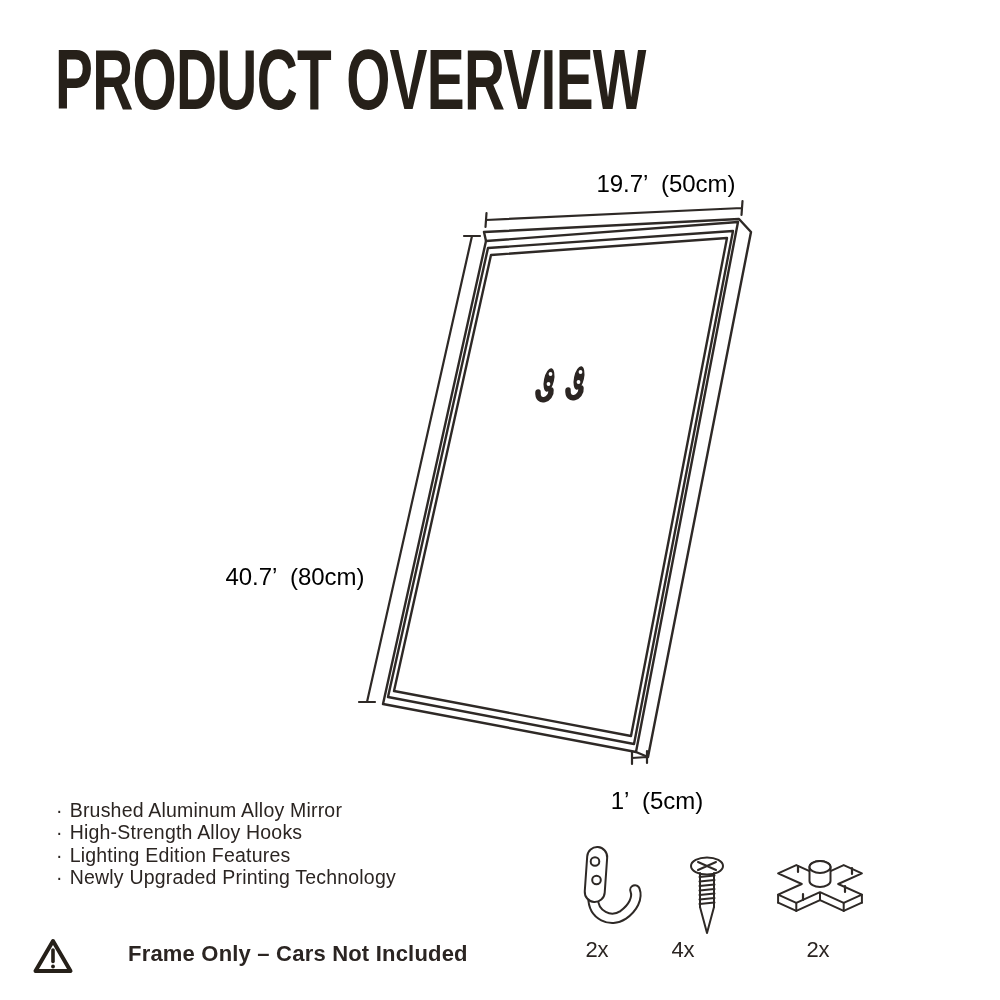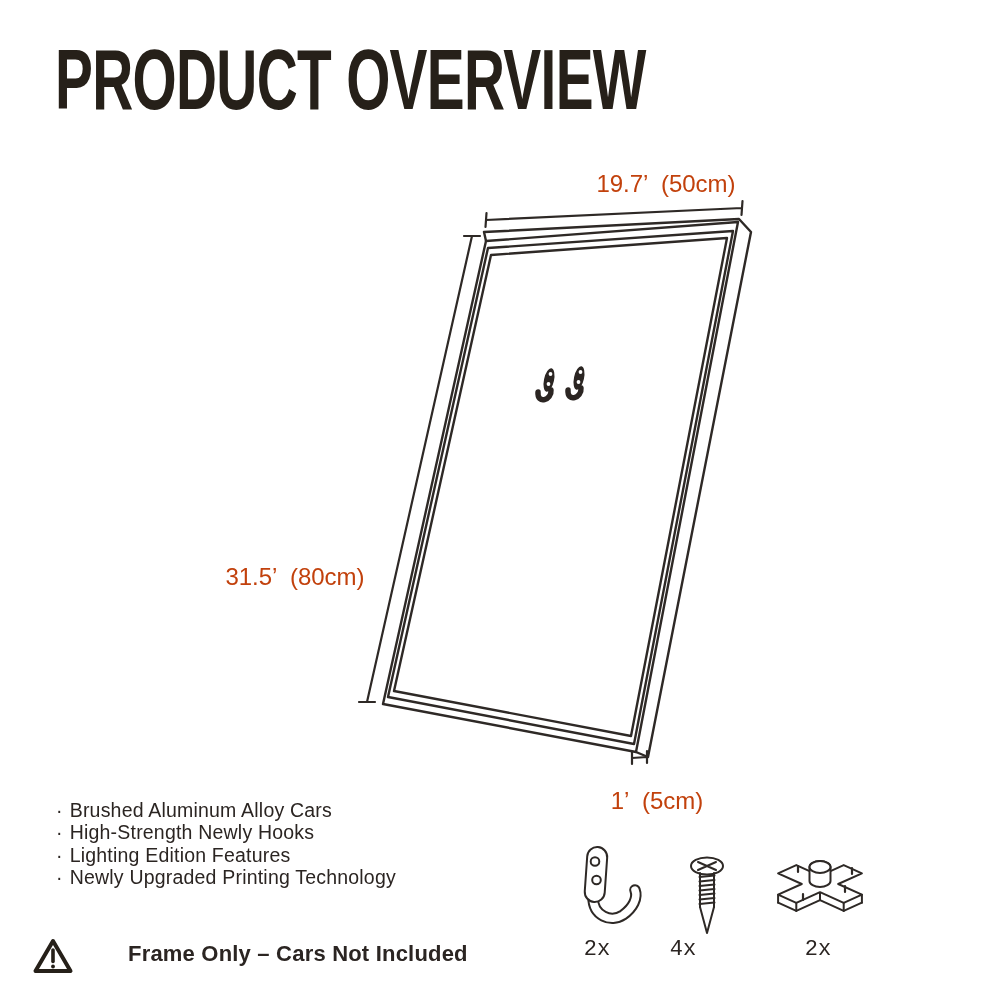--- a/index.html
+++ b/index.html
@@ -26,21 +26,21 @@
   svg.diagram {
     position: absolute;
     left: 0; top: 0;
     width: 1000px; height: 1000px;
   }
   .dim-label {
     position: absolute;
     font-size: 24px;
     text-align: center;
     white-space: pre;
-    color: #c2410c;
+    color: #000000;
   }
   .dim-label.width  { left: 566px; top: 170px; width: 200px; }
   .dim-label.height { left: 200px; top: 563px; width: 190px; }
   .dim-label.depth  { left: 582px; top: 787px; width: 150px; }
   .features {
     position: absolute;
     left: 56px; top: 799px;
     list-style: none;
     font-size: 19.5px;
     line-height: 22.3px;
@@ -56,21 +56,20 @@
     letter-spacing: 0.2px;
     white-space: nowrap;
     margin-left: 36px;
   }
   .count {
     position: absolute;
     top: 937px;
     width: 70px;
     font-size: 22px;
     text-align: center;
-    font-family: Liberation Mono, monospace;
   }
   .count.c1 { left: 562px; }
   .count.c2 { left: 648px; }
   .count.c3 { left: 783px; }
 </style>
 </head>
 <body>
 
 <h1 class="title">PRODUCT OVERVIEW</h1>
 
@@ -137,26 +136,26 @@
     <polygon fill="#ffffff" points="843.7,865.1 861.9,873.3 838.2,884 861.9,894.7 843.7,902.9 820,892.2 796.3,902.9 778.1,894.7 801.8,884 778.1,873.3 796.3,865.1 820,875.8"></polygon>
 
     <path d="M798,866 L798,872 M845,886 L845,892 M803,894 L803,900 M852,868 L852,874" stroke-width="2.2"></path>
 
     <path d="M809.5,867 A10.5,6 0 0 1 830.5,867 L830.5,881 A10.5,6 0 0 1 809.5,881 Z" fill="#ffffff"></path>
     <ellipse cx="820" cy="867" rx="10.5" ry="6" fill="#ffffff"></ellipse>
   </g>
 </svg>
 
 <div class="dim-label width">19.7’  (50cm)</div>
-<div class="dim-label height">31.5’  (80cm)</div>
+<div class="dim-label height">40.7’  (80cm)</div>
 <div class="dim-label depth">1’  (5cm)</div>
 
 <ul class="features">
-  <li><span class="bullet">·</span><span>Brushed Aluminum Alloy Cars</span></li>
-  <li><span class="bullet">·</span><span>High-Strength Newly Hooks</span></li>
+  <li><span class="bullet">·</span><span>Brushed Aluminum Alloy Mirror</span></li>
+  <li><span class="bullet">·</span><span>High-Strength Alloy Hooks</span></li>
   <li><span class="bullet">·</span><span>Lighting Edition Features</span></li>
   <li><span class="bullet">·</span><span>Newly Upgraded Printing Technology</span></li>
 </ul>
 
 <div class="warning-text">Frame Only – Cars Not Included</div>
 
 <div class="count c1">2x</div>
 <div class="count c2">4x</div>
 <div class="count c3">2x</div>
 

